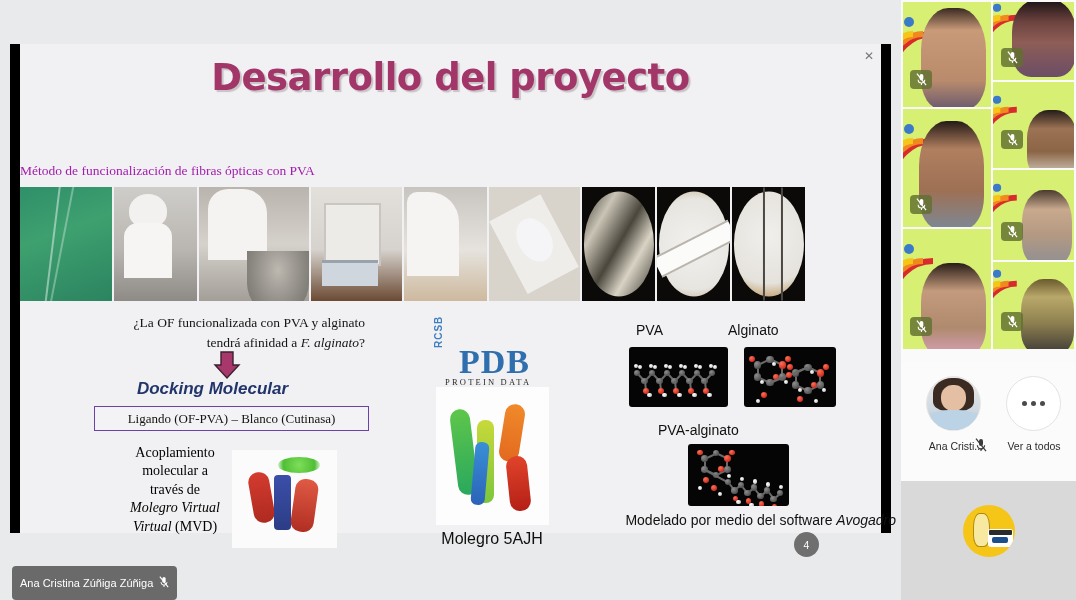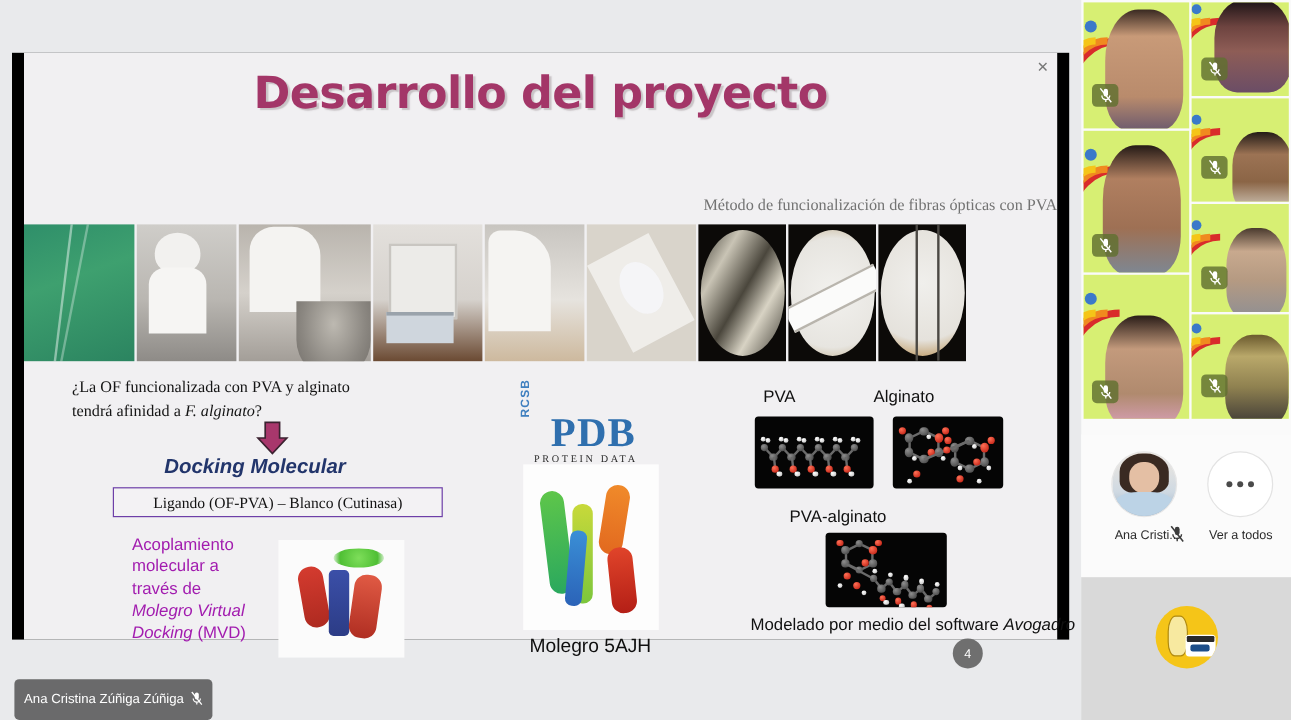--- a/index.html
+++ b/index.html
@@ -38,23 +38,23 @@
     position: absolute; top: 12px; left: 0; width: 861px;
     text-align: center;
     font-family: "DejaVu Sans", sans-serif;
     font-weight: bold; font-size: 37px;
     letter-spacing: -0.5px;
     color: #a33668;
     text-shadow: 2px 2px 1px rgba(150,140,145,0.45);
   }
   .subtitle {
     position: absolute; top: 119px; left: 0; width: 861px;
-    text-align: right;
+    text-align: left;
     font-family: "Liberation Serif", serif;
-    font-size: 13.5px; color: #737373;
+    font-size: 13.5px; color: #a21caf;
   }
 
   
   .photo-strip {
     position: absolute; left: 0px; top: 143px;
     width: 861px; height: 114px;
     display: flex; gap: 2px; padding: 0 0px;
   }
   .ph { position: relative; overflow: hidden; flex: 0 0 auto; height: 114px; }
 
@@ -105,21 +105,21 @@
       transform: rotate(-27deg); }
   .m3 .disc { background: radial-gradient(circle at 50% 42%, #f0efec 0%, #e5e2dc 68%, #b78c4c 98%); }
   .m3 .disc:before { content:""; position:absolute; left:42%; top:-4%; width:2px; height:108%;
       background:#4b4843; }
   .m3 .disc:after { content:""; position:absolute; left:68%; top:-4%; width:2px; height:108%;
       background:#4b4843; }
 
   
   .question {
     position: absolute; left: 40px; top: 269px; width: 305px;
-    text-align: left; font-family: "Liberation Serif", serif;
+    text-align: right; font-family: "Liberation Serif", serif;
     font-size: 13.5px; line-height: 1.45; color: #141414;
   }
   .question i { font-style: italic; }
   .arrow-down {
     position: absolute; left: 192px; top: 306px;
     width: 30px; height: 30px;
   }
   .docking {
     position: absolute; left: 40px; top: 335px; width: 305px;
     text-align: center; font-style: italic; font-weight: bold;
@@ -127,22 +127,22 @@
     font-size: 17px; color: #22356b;
   }
   .ligando-box {
     position: absolute; left: 74px; top: 362px; width: 275px; height: 25px;
     border: 1.5px solid #6d3fa8; background: #f3f2f4;
     display: flex; align-items: center; justify-content: center;
     font-family: "Liberation Serif", serif; font-size: 13px; color: #121212;
   }
   .acoplamiento {
     position: absolute; left: 90px; top: 400px; width: 130px;
-    font-family: Liberation Sans, sans-serif;
-    font-size: 14px; line-height: 1.32; color: #a21caf;
+    text-align: center; font-family: Liberation Serif, serif;
+    font-size: 14px; line-height: 1.32; color: #000000;
   }
   .acoplamiento .it { font-style: italic; }
   .mvd-img {
     position: absolute; left: 212px; top: 406px; width: 105px; height: 98px;
     background: #fbfbfb; overflow: hidden;
   }
   .mvd-img .helixA { position:absolute; left:18%; top:22%; width:20%; height:52%;
       background: linear-gradient(180deg,#d43b2f,#ae2a20); border-radius:10px; transform: rotate(-10deg); }
   .mvd-img .helixB { position:absolute; left:58%; top:30%; width:22%; height:54%;
       background: linear-gradient(180deg,#e05a44,#b02e22); border-radius:10px; transform: rotate(8deg); }
@@ -360,21 +360,21 @@
 
       <div class="ligando-box">
         <span>Ligando (OF-PVA) – Blanco (Cutinasa)</span>
       </div>
 
       <div class="acoplamiento">
         <span>Acoplamiento</span><br>
         <span>molecular a</span><br>
         <span>través de</span><br>
         <span class="it">Molegro Virtual</span><br>
-        <span class="it">Docking</span><span> (MVD)</span>
+        <span class="it">Virtual</span><span> (MVD)</span>
       </div>
 
       <div class="mvd-img">
         <div class="lig"></div>
           <div class="helixA"></div>
           <div class="sheet"></div>
           <div class="helixB"></div>
       </div>
 
       <div class="pdb-logo">

